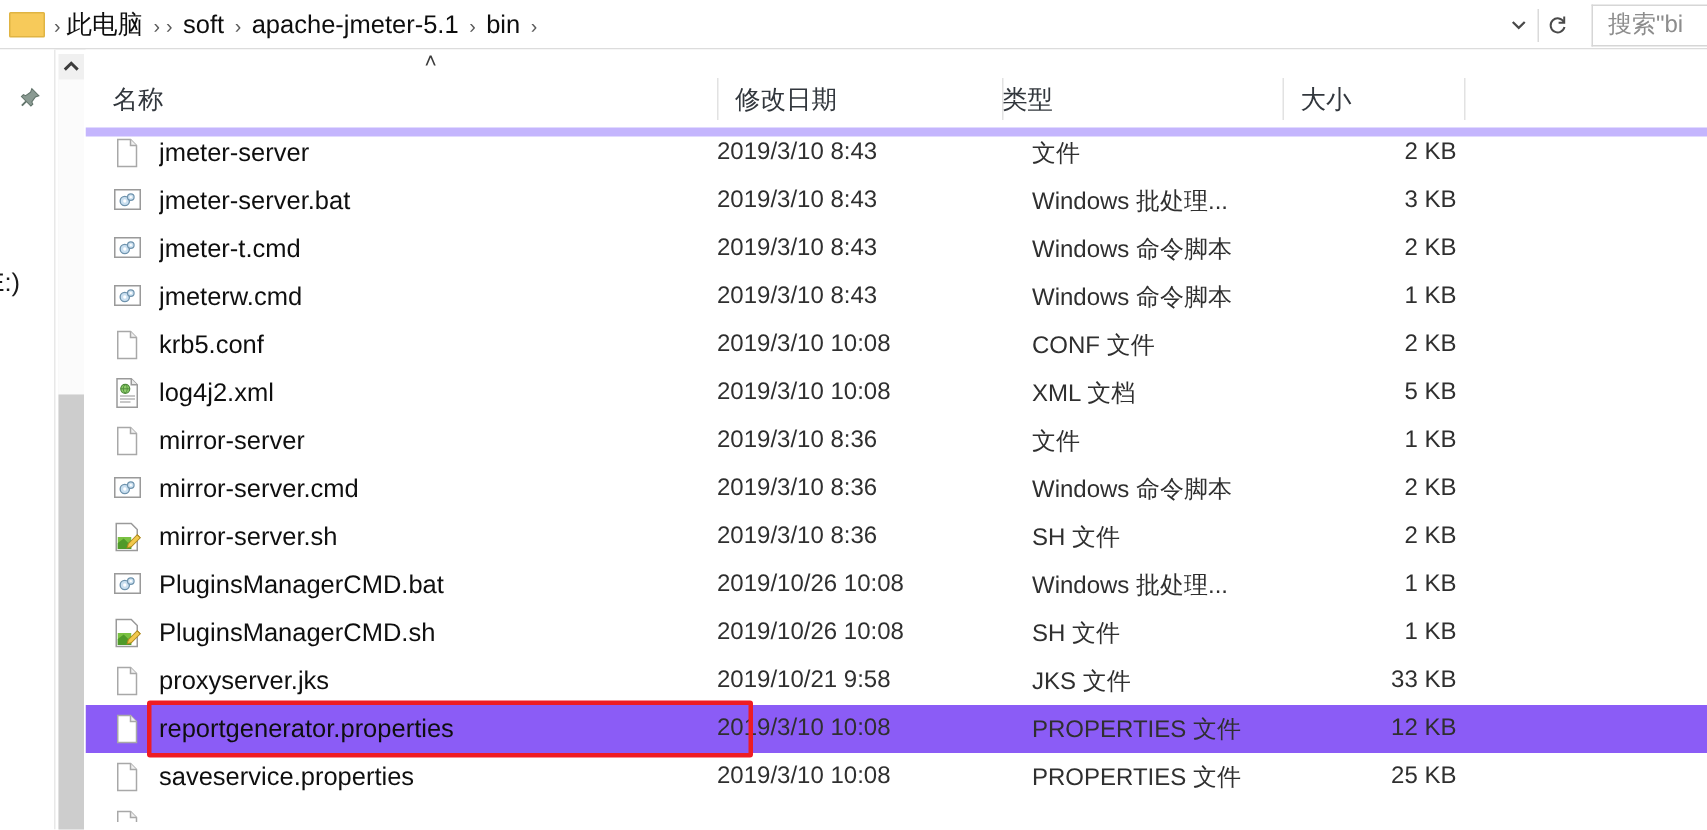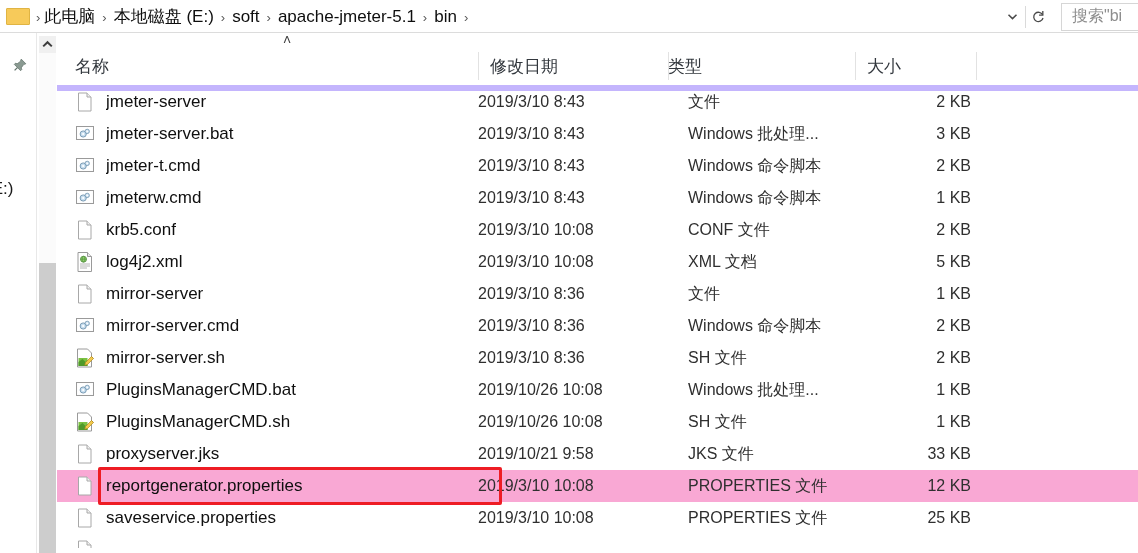--- a/index.html
+++ b/index.html
@@ -227,21 +227,21 @@
   }
   .file-row {
     position: relative;
     height: 32px;
     display: flex;
     align-items: center;
     width: 1081px;
     box-sizing: border-box;
   }
   .file-row.selected {
-    background: #f9a8d4;
+    background: #8b5cf6;
   }
   .cell-name {
     position: absolute;
     left: 0; top: 0;
     width: 421px;
     height: 32px;
     display: flex;
     align-items: center;
     box-sizing: border-box;
     padding-left: 18px;
@@ -318,21 +318,20 @@
 <body>
 
 <div id="app">
 
   <div class="addressbar-row">
     <div class="addr-backicon"></div>
     <div class="addr-crumbs" id="crumbs">
         <span class="crumb-sep">›</span>
         <span class="crumb first">此电脑</span>
         <span class="crumb-sep">›</span>
-        <span class="crumb">本地磁盘 (E:)</span>
         <span class="crumb-sep">›</span>
         <span class="crumb">soft</span>
         <span class="crumb-sep">›</span>
         <span class="crumb">apache-jmeter-5.1</span>
         <span class="crumb-sep">›</span>
         <span class="crumb">bin</span>
         <span class="crumb-sep">›</span>
       </div>
     <div class="addr-right">
       <div class="addr-btn">

